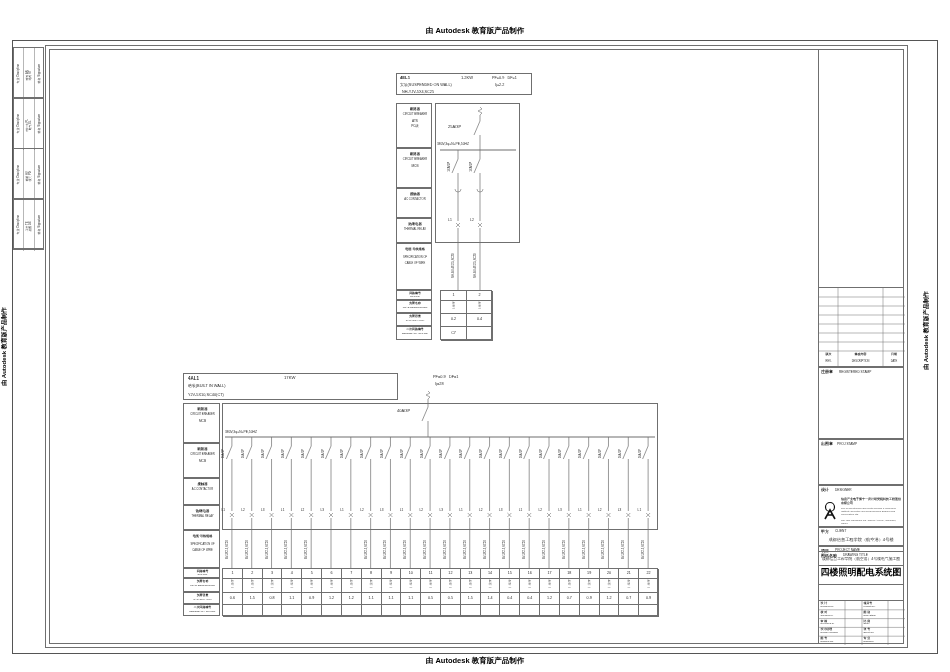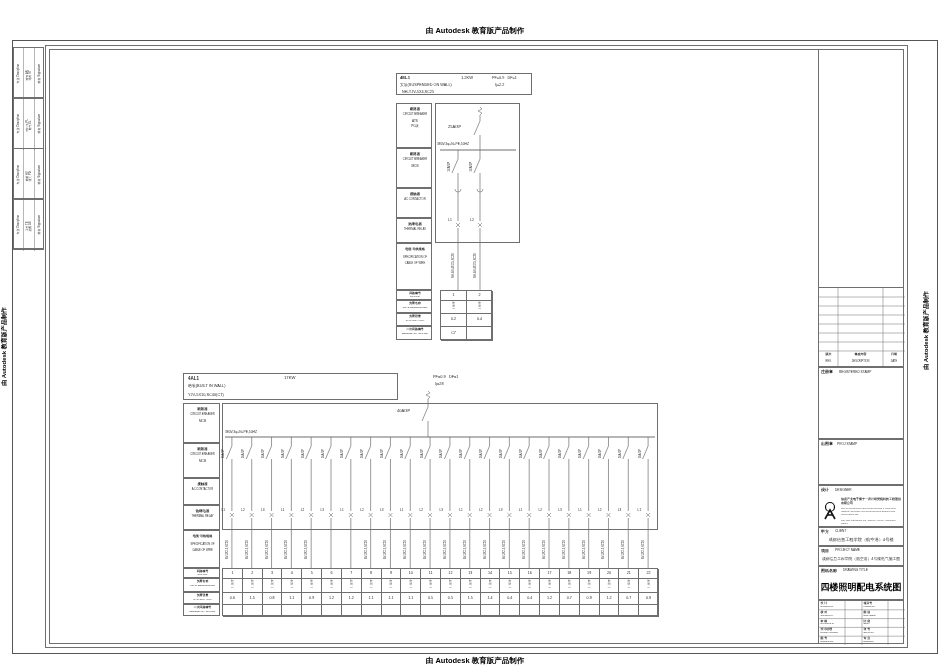--- a/index.html
+++ b/index.html
@@ -614,21 +614,21 @@
       <span class="tx" style="left:16px;top:2px;font-size:3.2px;">CLIENT</span>
       <div class="tx c" style="left:0;top:9.5px;width:84px;font-size:4.2px;">成都信息工程学院（航空港）4号楼</div>
     </div>
 
     <div class="bx" style="left:-1px;top:497px;width:86px;height:20px;">
       <span class="tx b" style="left:2px;top:1.5px;font-size:4px;">项目</span>
       <span class="tx" style="left:16px;top:2px;font-size:3.2px;">PROJECT NAME</span>
       <div class="tx c" style="left:0;top:10px;width:84px;font-size:3.8px;">成都信息工程学院（航空港）4号楼电气施工图</div>
     </div>
 
-    <div class="bx" style="left:-1px;top:517px;width:86px;height:34px;">
+    <div class="bx" style="left:-1px;top:502px;width:86px;height:34px;">
       <span class="tx b" style="left:2px;top:1.5px;font-size:4px;">图纸名称</span>
       <span class="tx" style="left:24px;top:2px;font-size:3.2px;">DRAWING TITLE</span>
       <div class="tx c b" style="left:0;top:15px;width:84px;font-size:9px;color:#000;">四楼照明配电系统图</div>
     </div>
 
     <div id="tb-grid" class="bx" style="left:-1px;top:551px;width:86px;height:44px;">
         <svg width="86" height="44" style="left: 0px; top: 0px;">
           <line x1="0" y1="8.8" x2="86" y2="8.8" stroke="#6f6f6f" stroke-width="0.5"></line>
           <line x1="0" y1="17.6" x2="86" y2="17.6" stroke="#6f6f6f" stroke-width="0.5"></line>
           <line x1="0" y1="26.400000000000002" x2="86" y2="26.400000000000002" stroke="#6f6f6f" stroke-width="0.5"></line>

